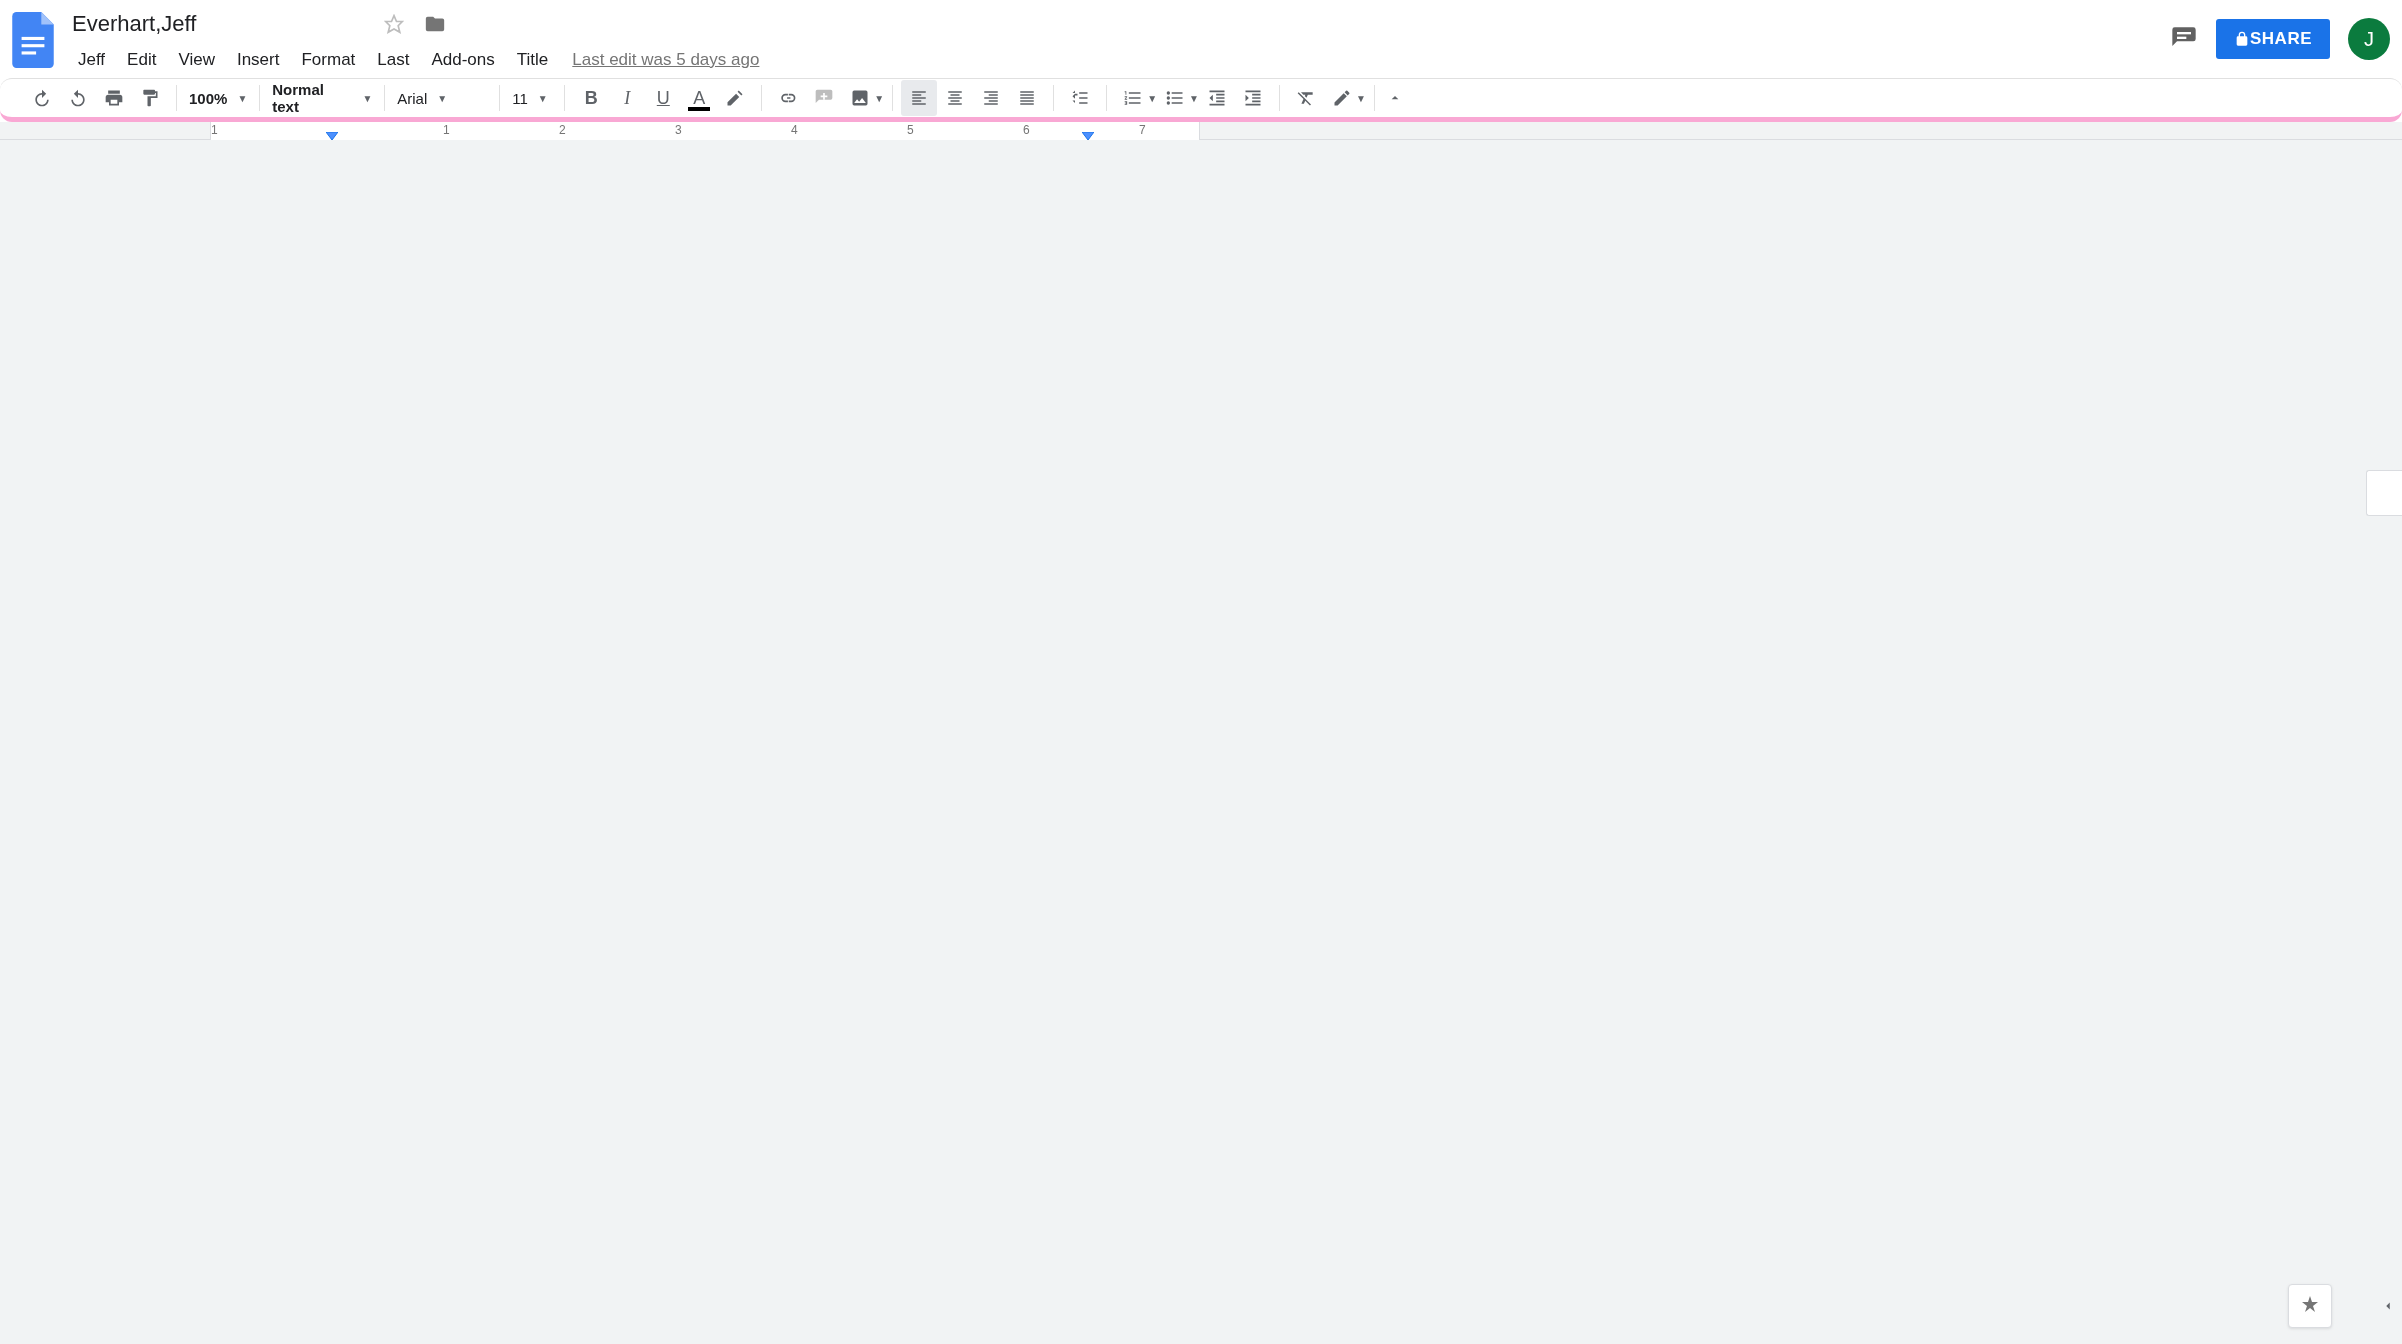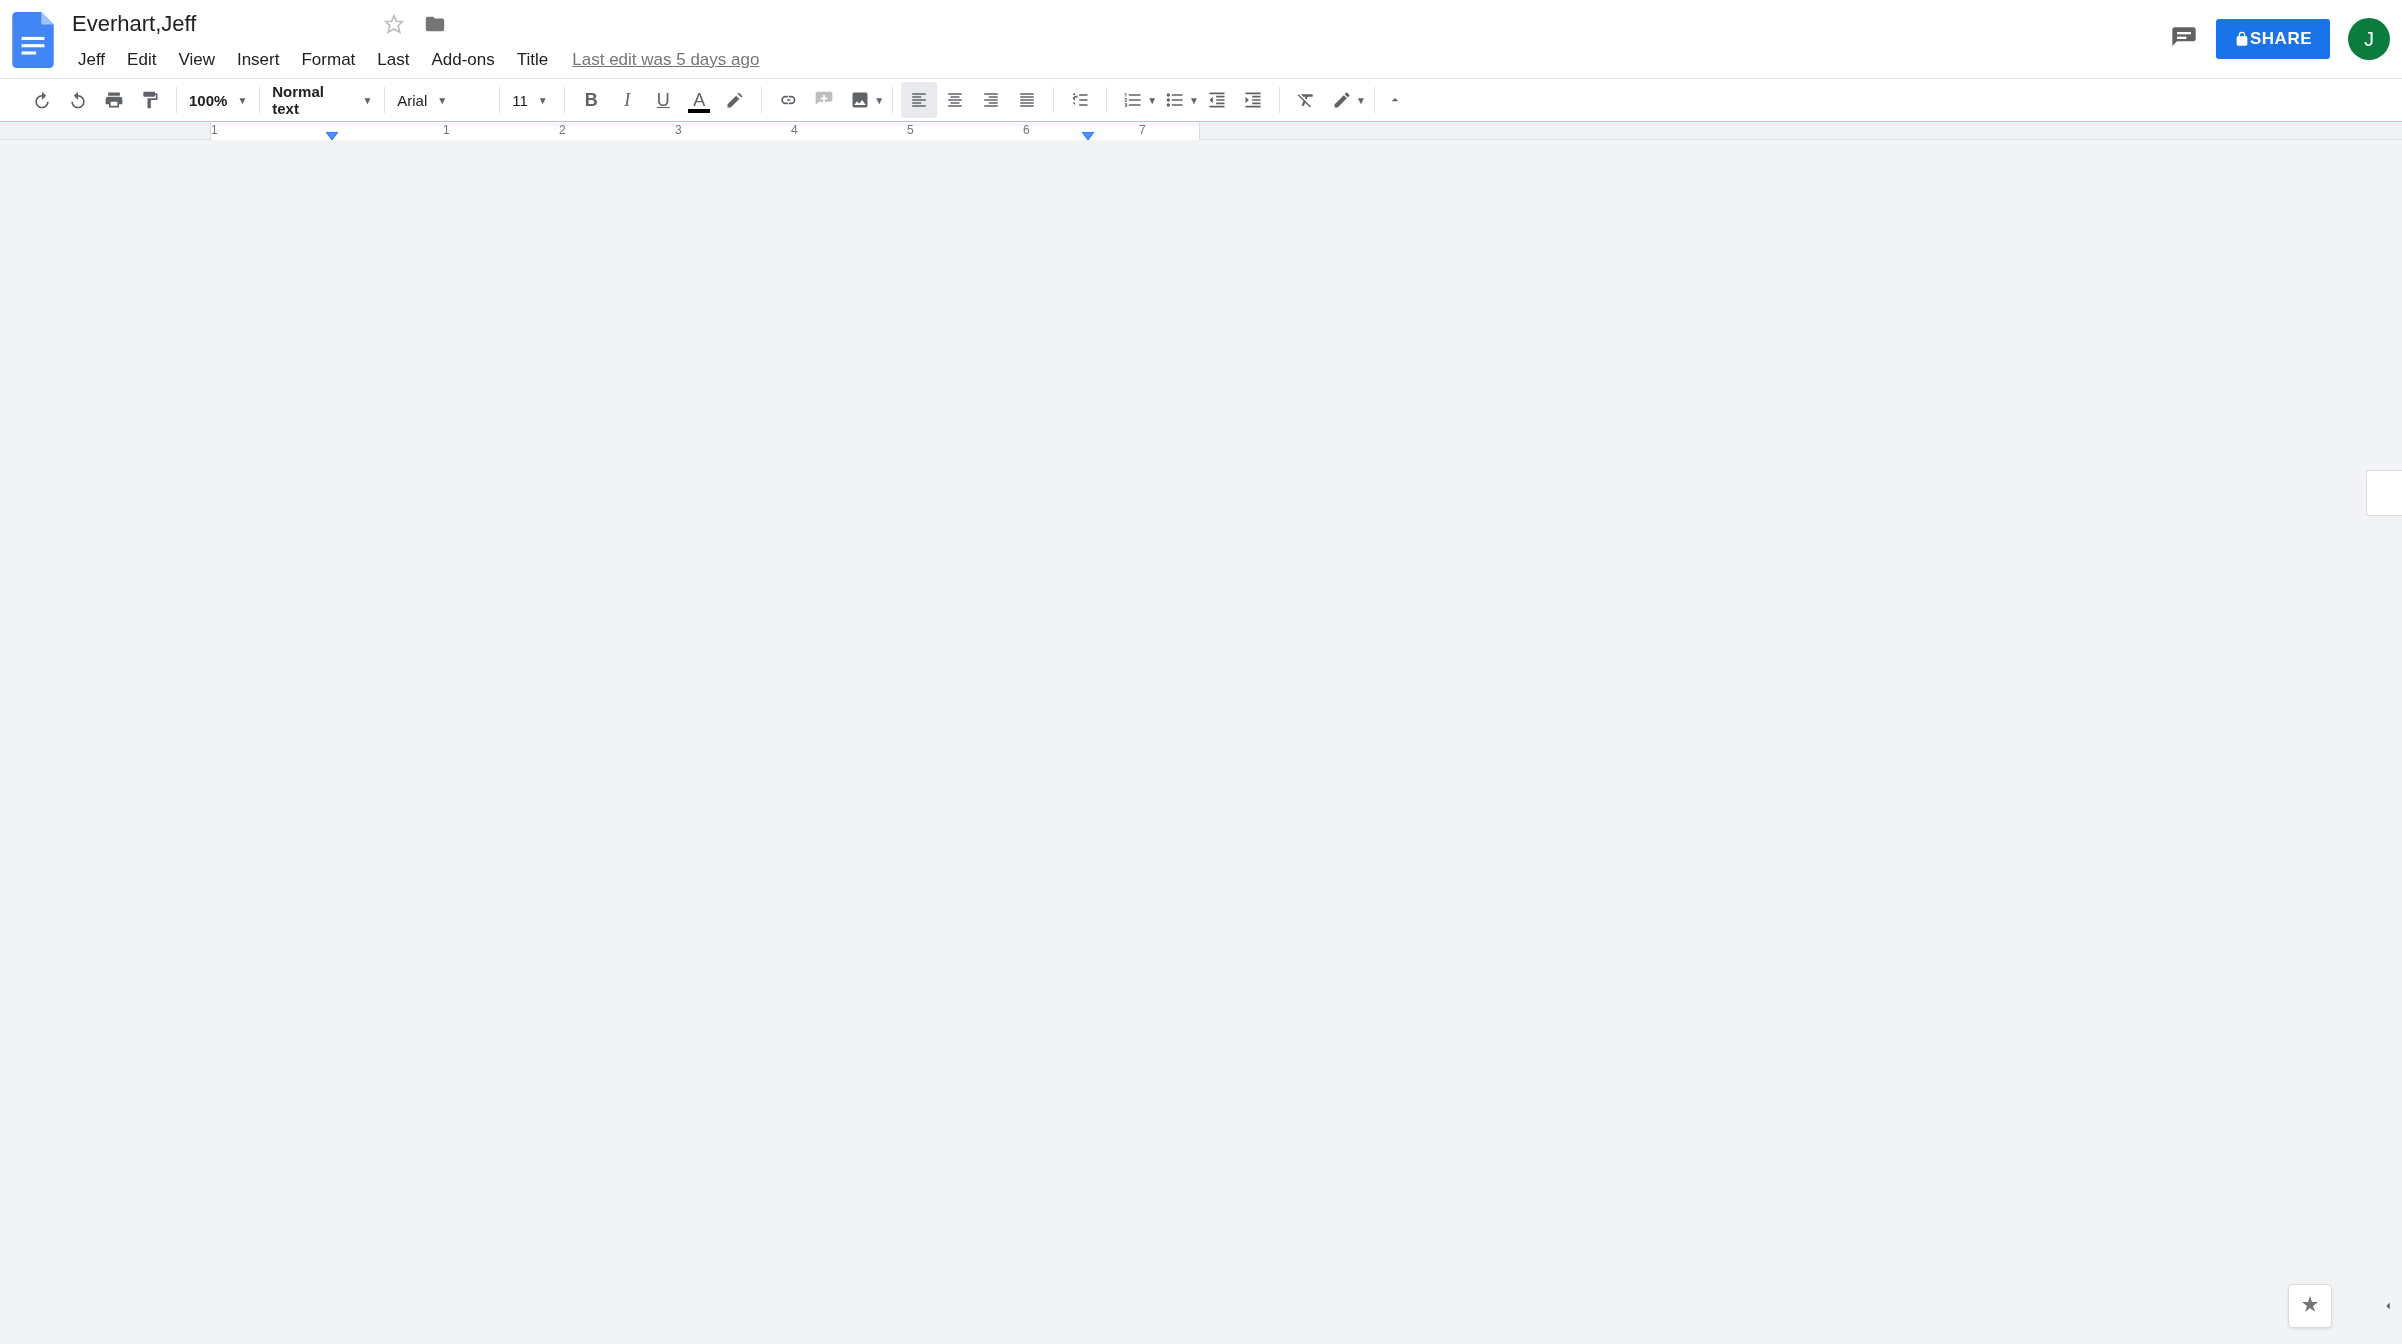--- a/index.html
+++ b/index.html
@@ -16,21 +16,21 @@
     .folder-icon { color: #757575; cursor: pointer; }
     .menu-row { display: flex; align-items: center; gap: 2px; height: 32px; margin-top: 4px; }
     .menu-item { font-size: 17px; color: #202124; padding: 5px 10px; cursor: pointer; border-radius: 3px; }
     .last-edit { font-size: 17px; color: #757575; text-decoration: underline; margin-left: 12px; cursor: pointer; }
     .header-right { display: flex; align-items: center; gap: 18px; margin-top: 10px; }
     .comments-icon { color: #616161; cursor: pointer; }
     .share-button { display: flex; align-items: center; gap: 0; background: #1a73e8; color: #fff; font-weight: bold; font-size: 17px; padding: 10px 18px; border: none; border-radius: 3px; cursor: pointer; letter-spacing: 0.5px; }
     .avatar { width: 42px; height: 42px; border-radius: 50%; background: #0b7b3e; color: #fff; display: flex; align-items: center; justify-content: center; font-size: 20px; cursor: pointer; }
 
     
-    .toolbar { display: flex; align-items: center; height: 44px; border-top: 1px solid #e0e0e0; border-bottom: 1px solid #f9a8d4; padding: 0 18px; }
+    .toolbar { display: flex; align-items: center; height: 44px; border-top: 1px solid #e0e0e0; border-bottom: 5px solid #f9a8d4; padding: 0 18px; border-radius: 12px; }
     .tb-group { display: flex; align-items: center; height: 100%; padding: 0 6px; }
     .tb-sep { width: 1px; height: 26px; background: #e0e0e0; margin: 0 2px; }
     .tb-btn { width: 36px; height: 36px; display: flex; align-items: center; justify-content: center; color: #5f6368; cursor: pointer; border-radius: 3px; }
     .tb-btn.active { background: #e8eaed; }
     .tb-select { display: flex; align-items: center; gap: 10px; padding: 0 10px; cursor: pointer; height: 36px; }
     .tb-select-text { font-size: 15px; font-weight: bold; color: #202124; }
     .tb-select-text.normal { font-weight: bold; }
     .dropdown-arrow { color: #5f6368; font-size: 10px; }
     .text-color-box { width: 22px; height: 4px; background: #000; position: absolute; bottom: 5px; left: 7px; }
     .tb-btn-rel { position: relative; }

